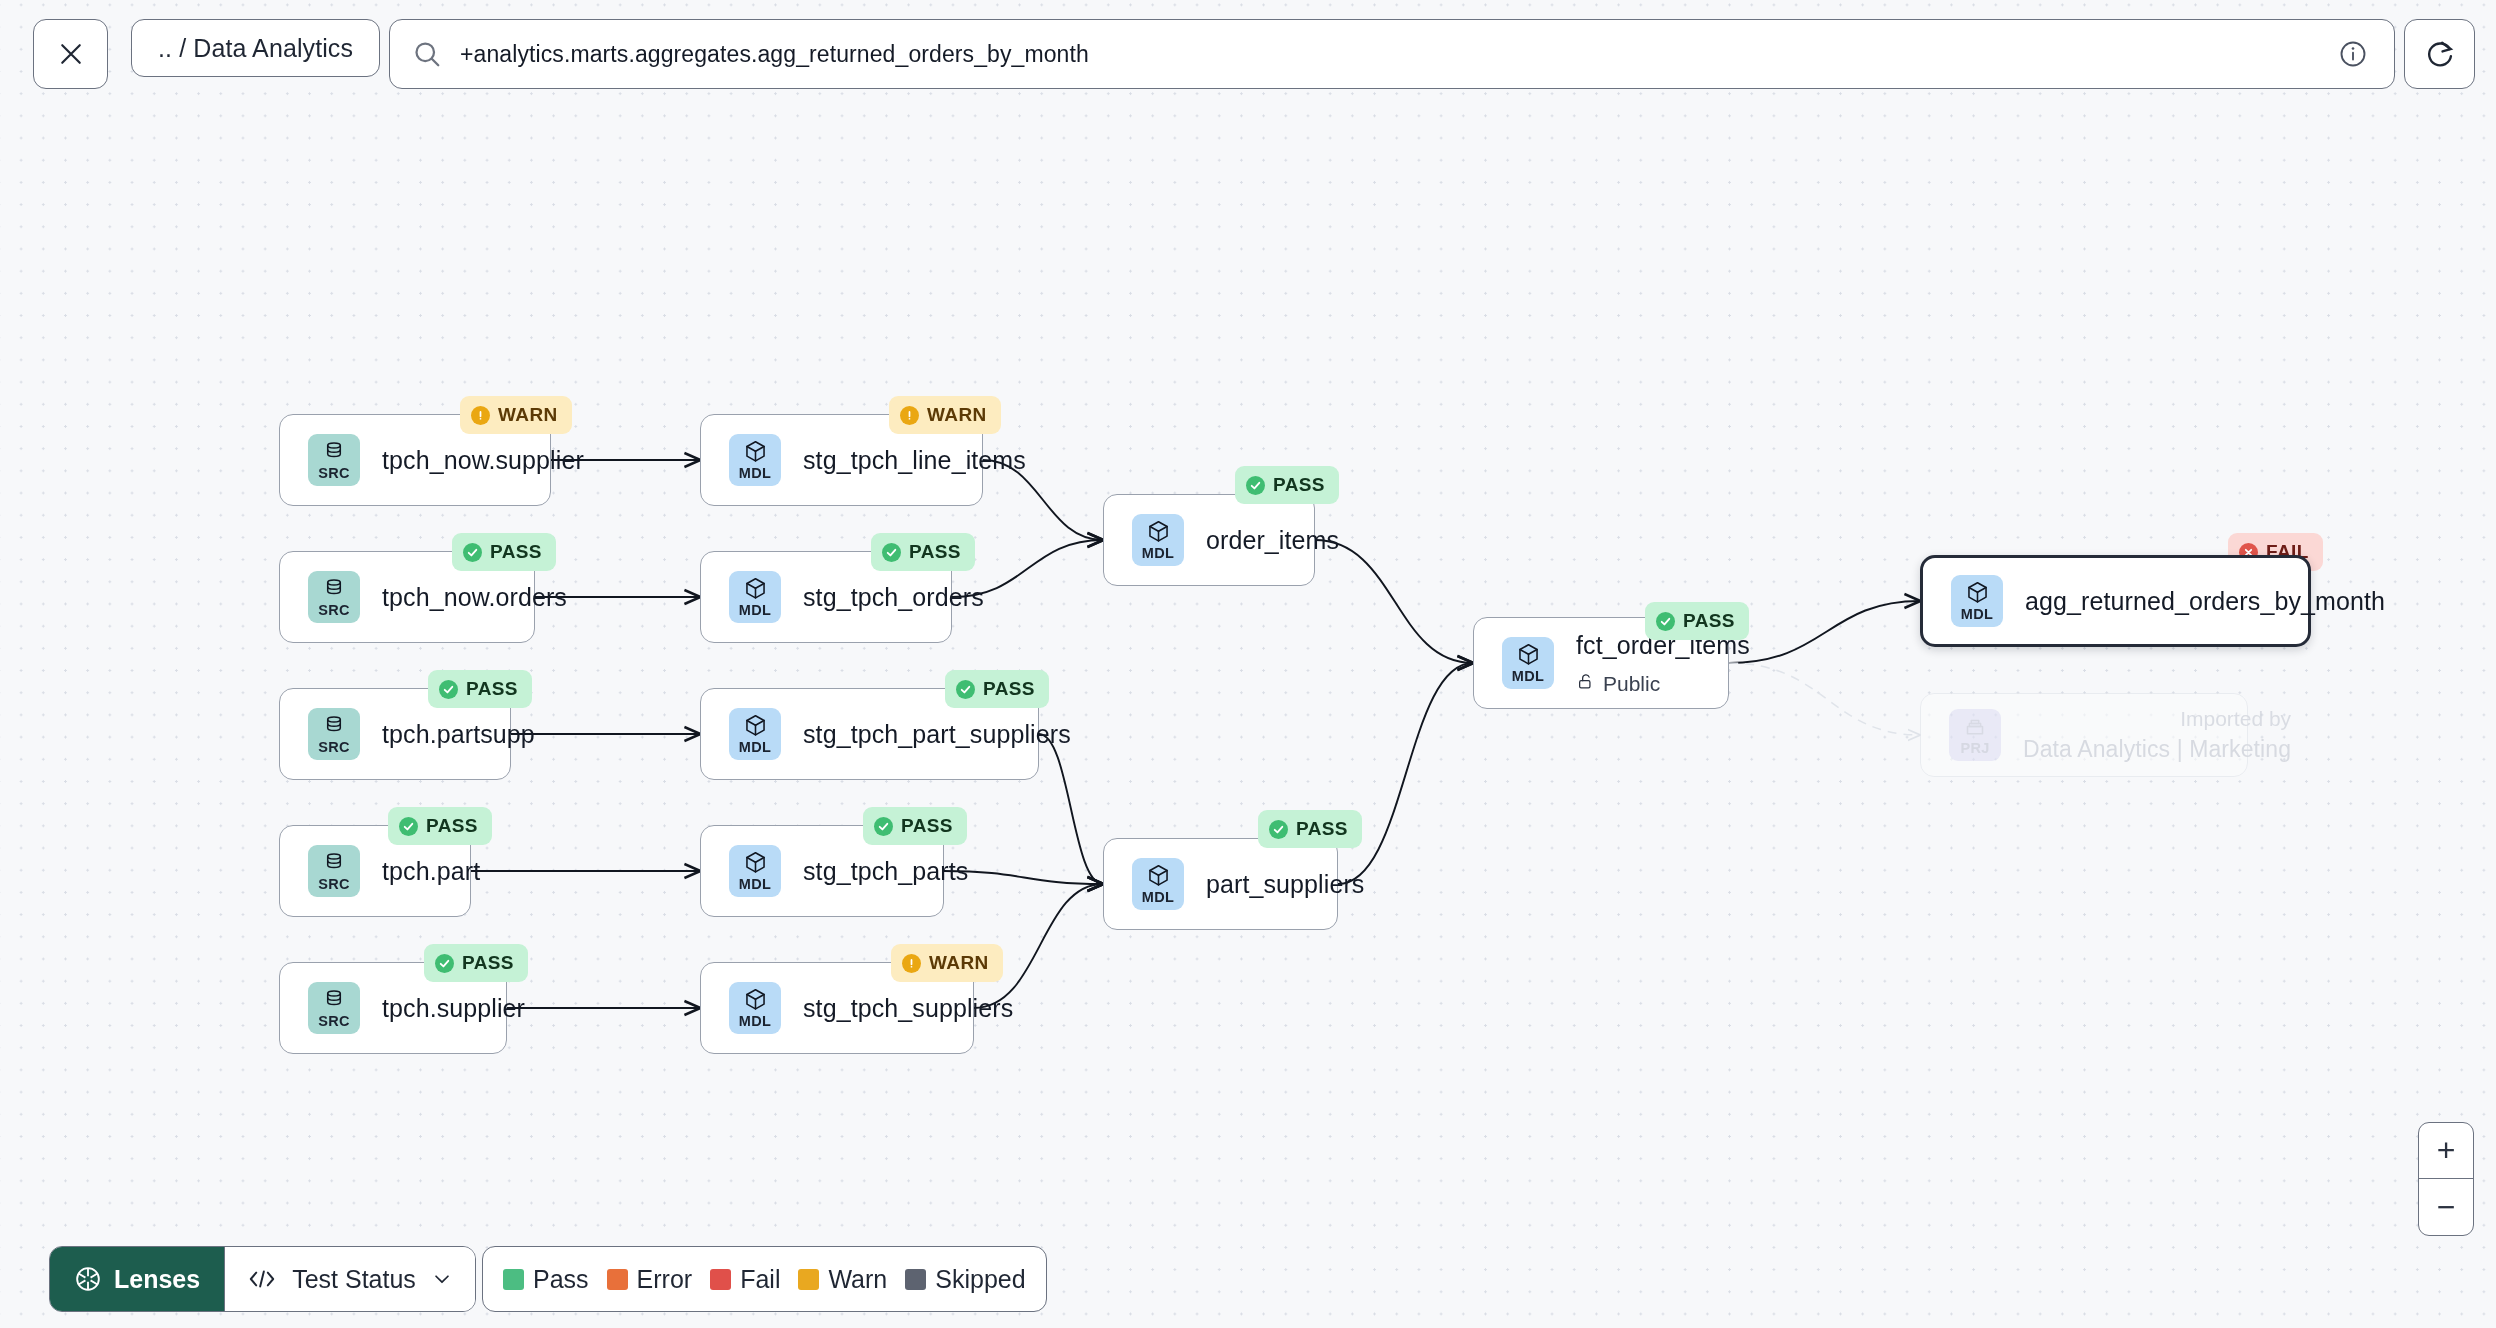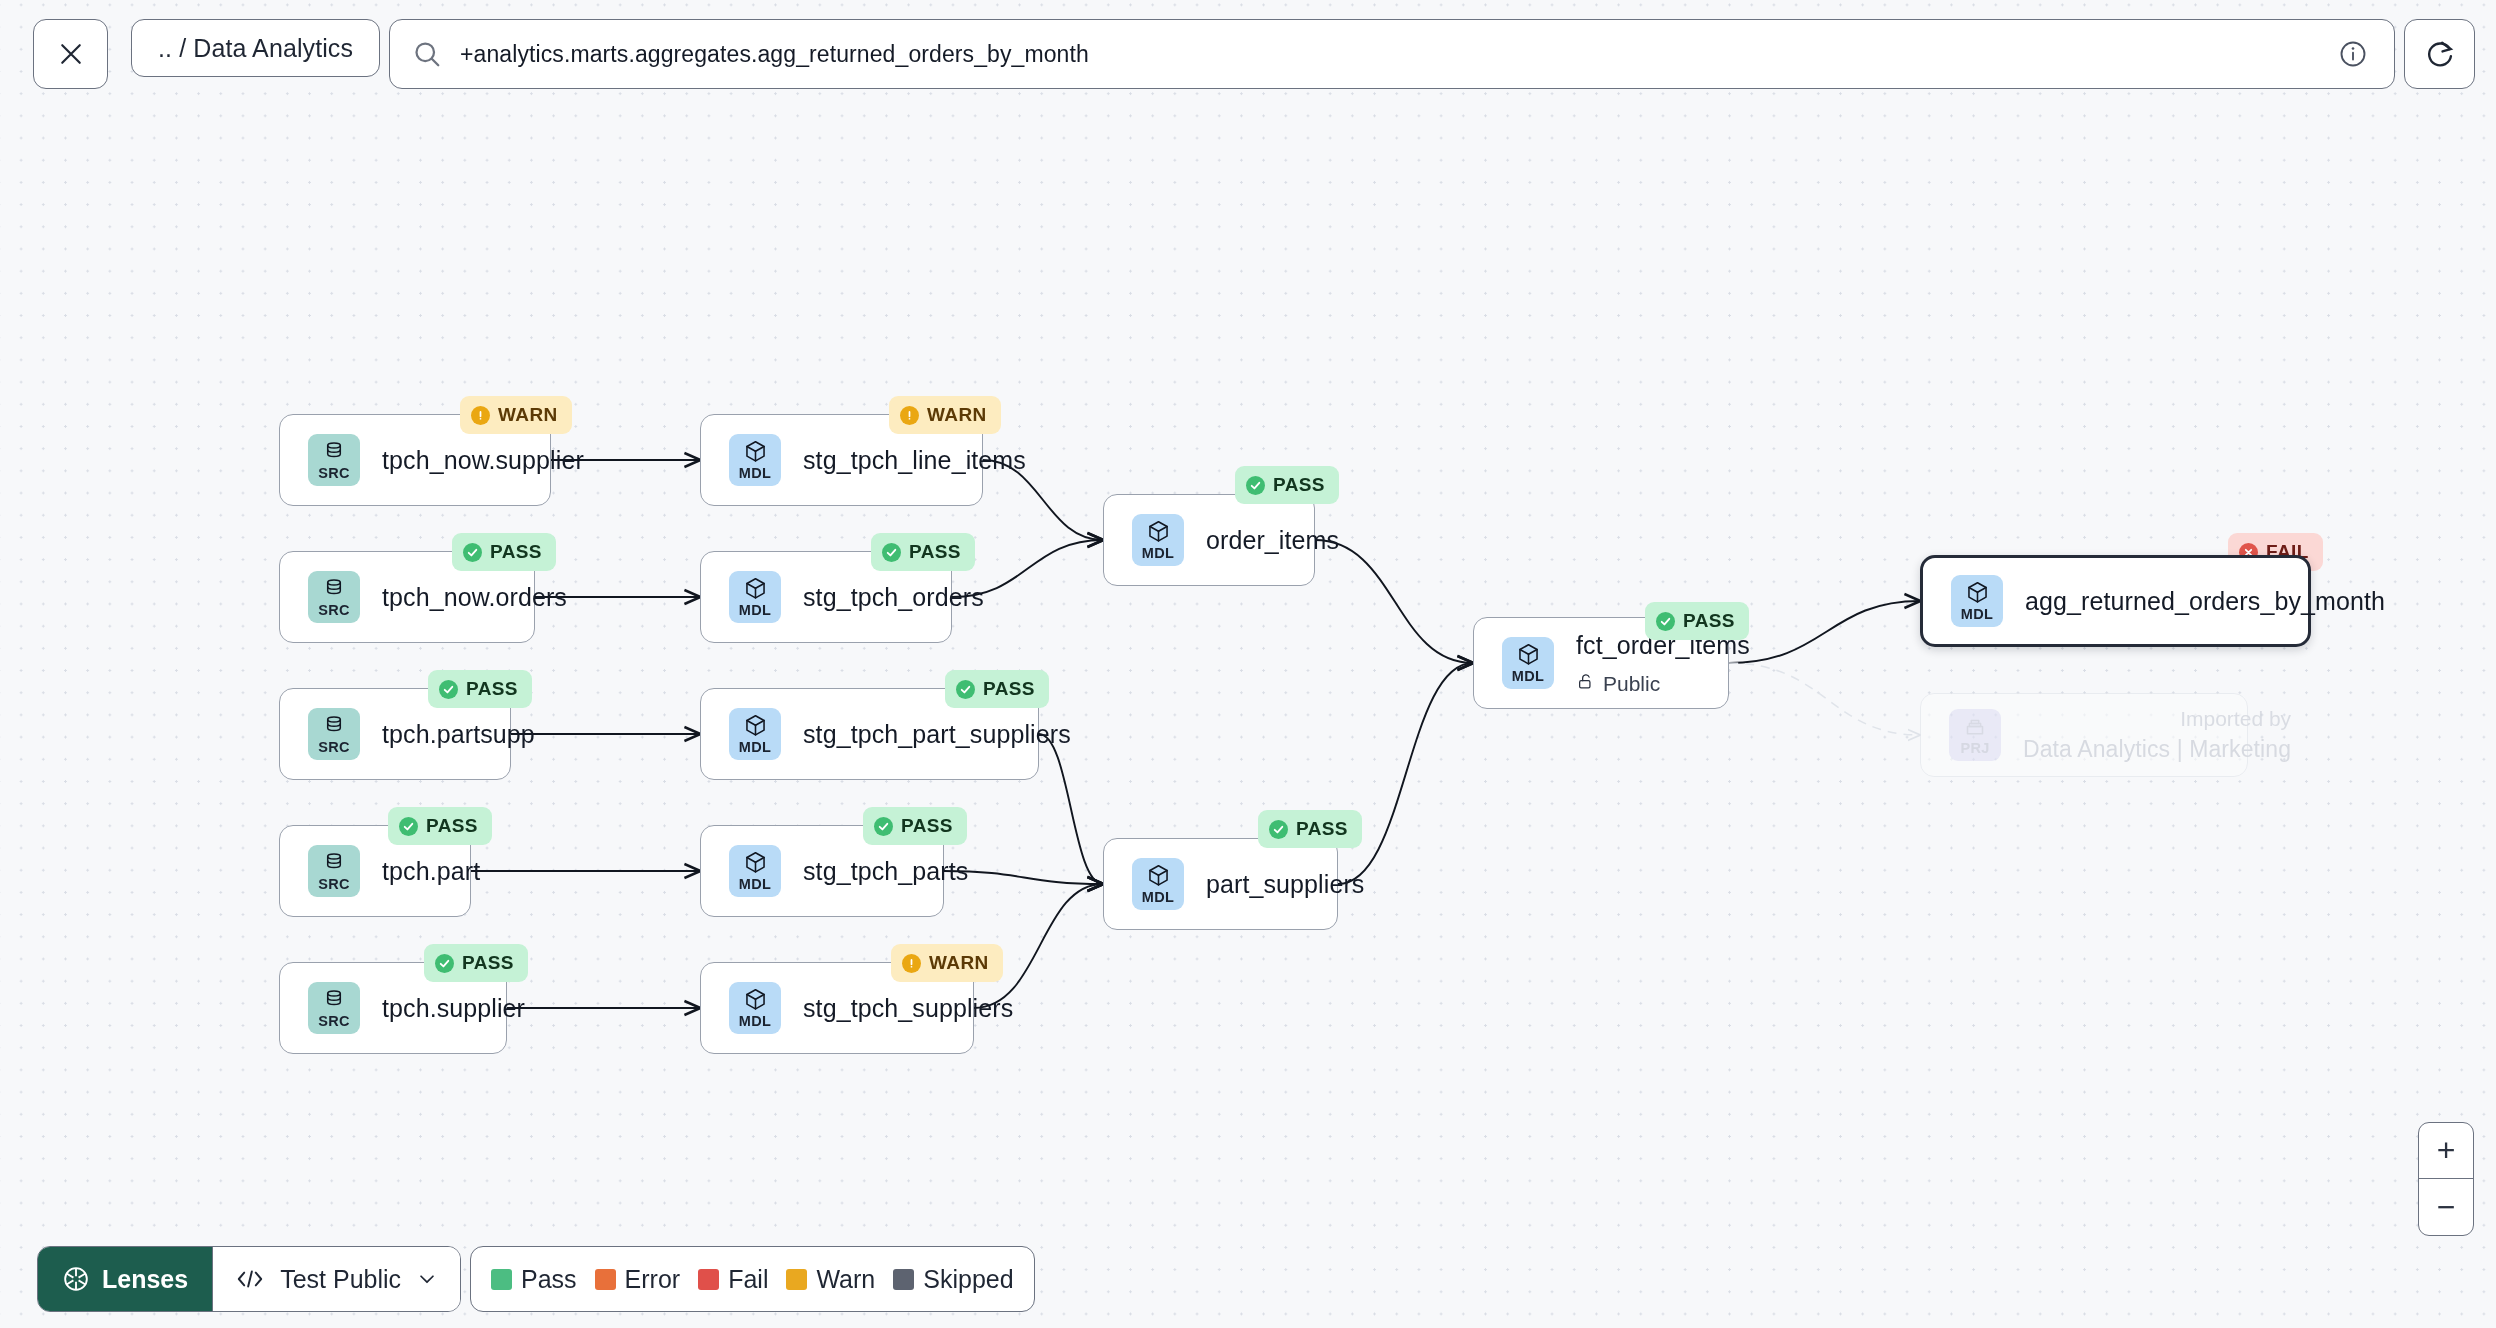--- a/index.html
+++ b/index.html
@@ -109,21 +109,21 @@
     flex:0 0 auto;
   }
   .pill.pass .dot { background:#3fbd72; }
   .pill.warn .dot { background:#eaa712; }
   .pill.fail .dot { background:#e0554b; }
 
   
   #edges { position:absolute; inset:0; z-index:5; pointer-events:none; }
 
   
-  #bottombar { position:absolute; left:4px; bottom:0; width:2376px; height:98px; z-index:40; }
+  #bottombar { position:absolute; left:16px; bottom:0; width:2376px; height:98px; z-index:40; }
   #lens-group {
     position:absolute; left:33px; top:16px; height:66px;
     display:flex; border-radius:13px; overflow:hidden;
     border:1.6px solid #6b7280;
   }
   #lenses-btn {
     background:#1d5d4e; color:#fff; display:flex; align-items:center; gap:12px;
     padding:0 24px; font-size:25px; font-weight:600;
   }
   #teststatus-btn {
@@ -541,21 +541,21 @@
                  M12 21.3 L12 14.4 M3.9 16.7 L9.8 13.2 M3.9 7.3 L9.8 10.8"></path>
       </svg>
       <span>Lenses</span>
     </div>
     <div id="teststatus-btn">
       <svg class="ic" width="30" height="24" viewBox="0 0 26 20" fill="none" stroke="#1f2633" stroke-width="1.7" stroke-linecap="round" stroke-linejoin="round">
         <path d="M8 4.5 L3.3 10 L8 15.5"></path>
           <path d="M18 4.5 L22.7 10 L18 15.5"></path>
           <path d="M14.6 3.5 L11.4 16.5"></path>
       </svg>
-      <span>Test Public</span>
+      <span>Test Status</span>
       <svg class="ic" width="22" height="22" viewBox="0 0 24 24" fill="none" stroke="#1f2633" stroke-width="1.9" stroke-linecap="round" stroke-linejoin="round">
         <path d="M5.5 9 L12 15.5 L18.5 9"></path>
       </svg>
     </div>
   </div>
   <div id="legend">
       <div class="legend-item">
         <span class="swatch" style="background:#4cbd82"></span>
         <span>Pass</span>
       </div>

